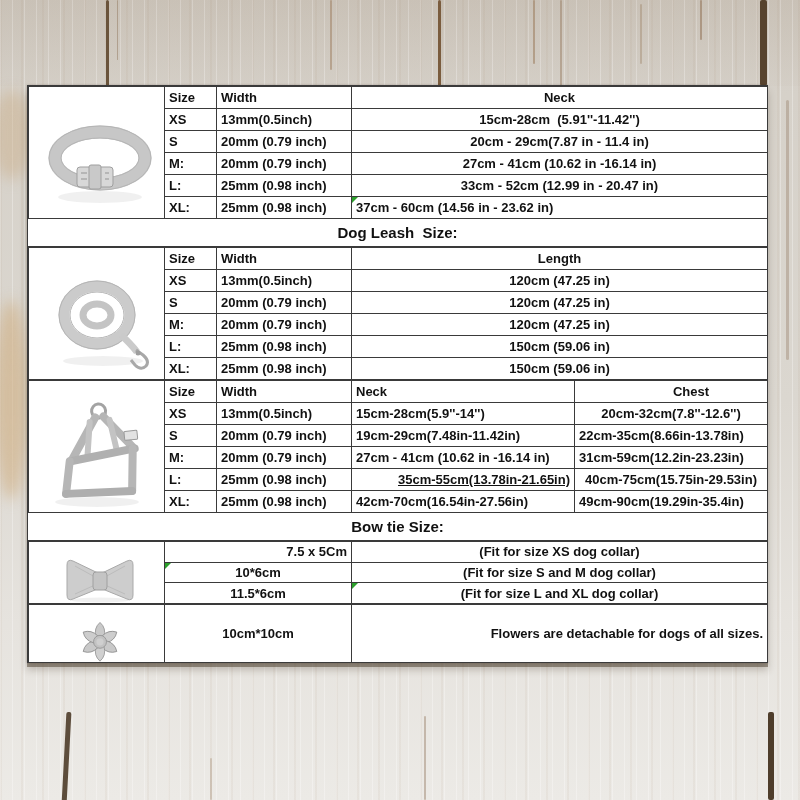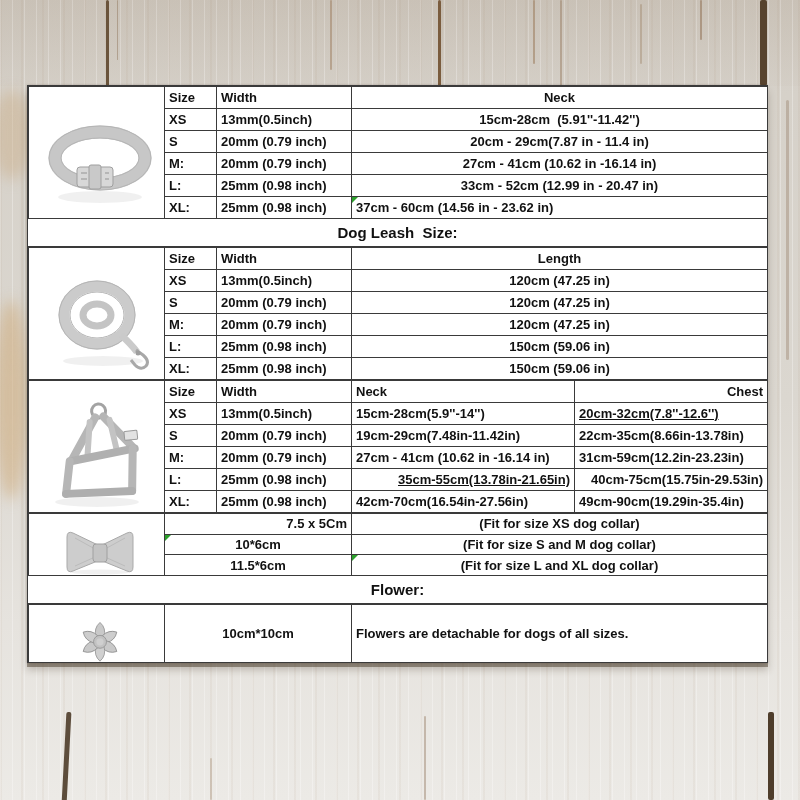--- a/index.html
+++ b/index.html
@@ -196,57 +196,58 @@
       <path d="M28 60 L21 92" stroke="#b6b6b6" stroke-width="8" fill="none"></path>
       <path d="M92 54 L87 96" stroke="#b6b6b6" stroke-width="8" fill="none"></path>
       <path d="M21 92 L87 96" stroke="#aeaeae" stroke-width="8" fill="none"></path>
       <rect x="85" y="36" width="13" height="9" rx="1" fill="#e2e2e2" stroke="#9a9a9a"></rect>
     </g>
   </svg>
 </td>
             <th style="text-align: left; height: 21px;">Size</th>
             <th style="text-align: left; height: 21px;">Width</th>
             <th style="text-align: left; height: 21px;">Neck</th>
-            <th style="text-align: right; height: 21px; padding-left: 44px;">Chest</th>
+            <th style="text-align: center; height: 21px; padding-left: 44px;">Chest</th>
           </tr>
           <tr>
             <td style="text-align: left; height: 21px;">XS</td>
             <td style="text-align: left; height: 21px;">13mm(0.5inch)</td>
             <td style="text-align: left; height: 21px;">15cm-28cm(5.9''-14'')</td>
-            <td style="text-align: left; height: 21px; text-decoration: underline;">20cm-32cm(7.8''-12.6'')</td>
+            <td style="text-align: center; height: 21px;">20cm-32cm(7.8''-12.6'')</td>
           </tr>
           <tr>
             <td style="text-align: left; height: 21px;">S</td>
             <td style="text-align: left; height: 21px;">20mm (0.79 inch)</td>
             <td style="text-align: left; height: 21px;">19cm-29cm(7.48in-11.42in)</td>
             <td style="text-align: left; height: 21px;">22cm-35cm(8.66in-13.78in)</td>
           </tr>
           <tr>
             <td style="text-align: left; height: 21px;">M:</td>
             <td style="text-align: left; height: 21px;">20mm (0.79 inch)</td>
             <td style="text-align: left; height: 21px;">27cm - 41cm (10.62 in -16.14 in)</td>
             <td style="text-align: left; height: 21px;">31cm-59cm(12.2in-23.23in)</td>
           </tr>
           <tr>
             <td style="text-align: left; height: 21px;">L:</td>
             <td style="text-align: left; height: 21px;">25mm (0.98 inch)</td>
             <td style="text-align: right; height: 21px; text-decoration: underline;">35cm-55cm(13.78in-21.65in)</td>
-            <td style="text-align: right; height: 21px;">40cm-75cm(15.75in-29.53in)</td>
+            <td style="text-align: center; height: 21px;">40cm-75cm(15.75in-29.53in)</td>
           </tr>
           <tr>
             <td style="text-align: left; height: 21px;">XL:</td>
             <td style="text-align: left; height: 21px;">25mm (0.98 inch)</td>
             <td style="text-align: left; height: 21px;">42cm-70cm(16.54in-27.56in)</td>
             <td style="text-align: left; height: 21px;">49cm-90cm(19.29in-35.4in)</td>
           </tr>
         </tbody>
       </table>
   </section>
 
   <section>
+    <div class="stitle">Bow tie Size:</div>
     <table>
         <colgroup>
           <col style="width: 136px;">
           <col style="width: 187px;">
           <col style="width: 416px;">
         </colgroup>
         <tbody>
           <tr>
             <td rowspan="3" class="icon-cell">
   <svg width="74" height="46" viewBox="0 0 74 46">
@@ -266,21 +267,20 @@
           </tr>
           <tr>
             <td style="text-align: center; height: 16px;">11.5*6cm</td>
             <td class="green-mark" style="text-align: center; height: 16px;">(Fit for size L and XL dog collar)</td>
           </tr>
         </tbody>
       </table>
   </section>
 
   <section>
-    <div class="stitle">Flower:</div>
     <table>
         <colgroup>
           <col style="width: 136px;">
           <col style="width: 187px;">
           <col style="width: 416px;">
         </colgroup>
         <tbody>
           <tr>
             <td rowspan="1" class="icon-cell">
   <svg width="46" height="42" viewBox="0 0 56 52">
@@ -302,19 +302,19 @@
                   </g>
       <g transform="rotate(300 28 27)">
                     <path d="M28 3 Q36 10 33 21 Q30 27 28 27 Q26 27 23 21 Q20 10 28 3 Z" fill="#cdcdcd" stroke="#8f8f8f"></path>
                   </g>
       <circle cx="28" cy="27" r="8" fill="#c2c2c2" stroke="#909090"></circle>
       <circle cx="28" cy="27" r="4.5" fill="#cfcfcf"></circle>
     </g>
   </svg>
 </td>
             <td style="text-align: center; height: 44px;">10cm*10cm</td>
-            <td style="text-align: left; height: 44px;">Flowers are detachable for dogs of all sizes.</td>
+            <td style="text-align: right; height: 44px;">Flowers are detachable for dogs of all sizes.</td>
           </tr>
         </tbody>
       </table>
   </section>
 
 </div>
 
 </body></html>

